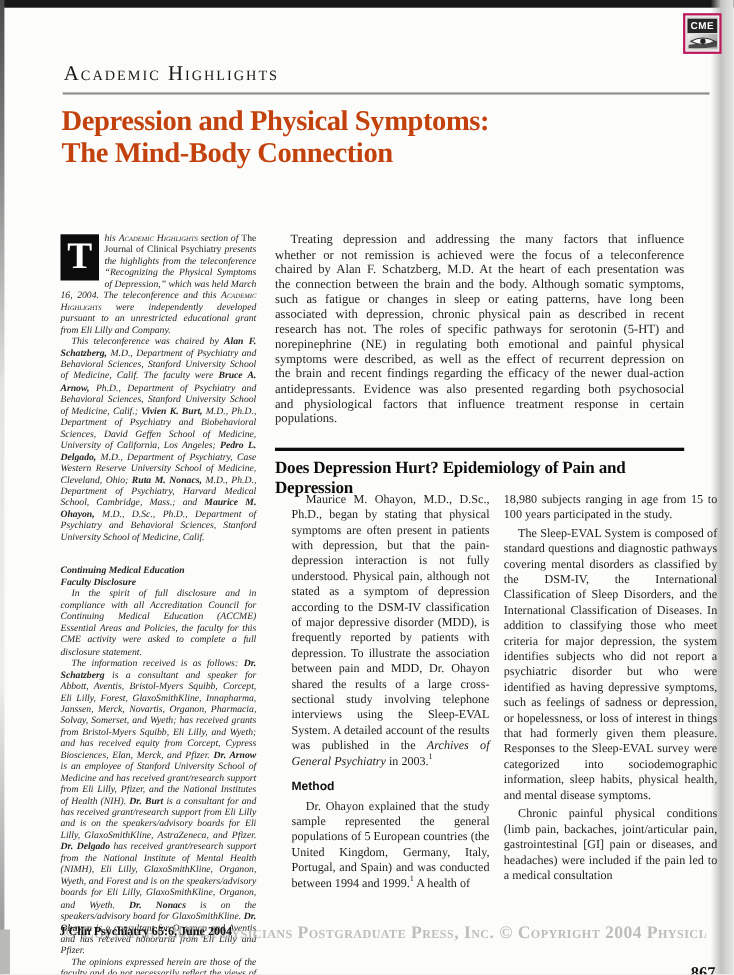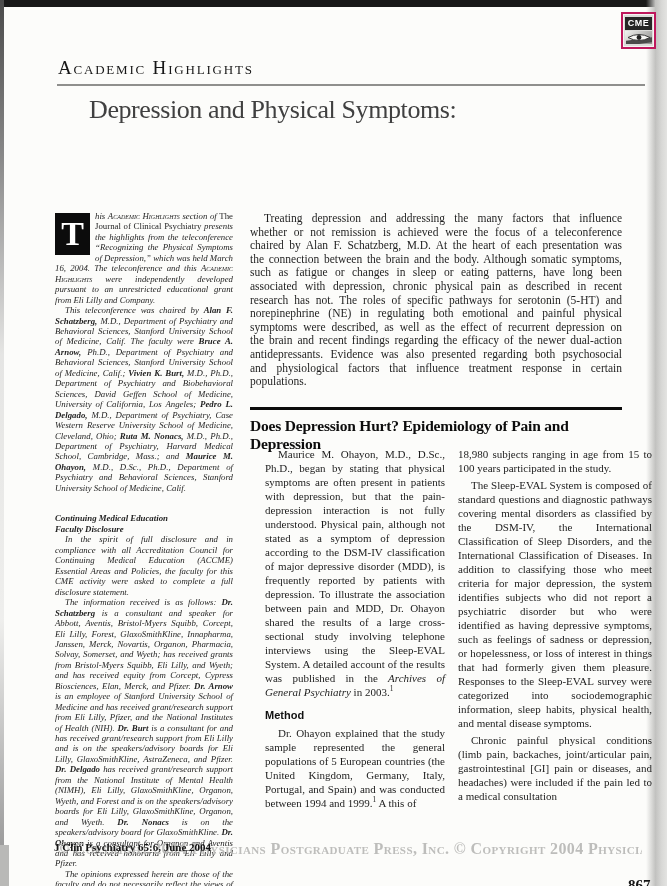--- a/index.html
+++ b/index.html
@@ -23,22 +23,22 @@
              font-family:"Liberation Sans", sans-serif; font-weight:bold; font-size:9px;
              text-align:center; letter-spacing:.5px; }
   .cme-eye { position:relative; margin:0 2px 2px 2px; height:13px;
              background:linear-gradient(135deg,#f2f2f0 0%,#bdbdbb 55%,#8f8f8d 100%); overflow:hidden; }
   .cme-eye svg { position:absolute; left:1px; top:0; }
 
   
   .header-label { position:absolute; left:58px; top:57px; font-variant:small-caps;
                   font-size:19px; letter-spacing:1.8px; color:#171717; }
   .header-rule  { position:absolute; left:57px; top:84px; width:588px; height:2px; background:#8f8f8d; }
-  .article-title { position:absolute; left:56px; top:95px; font-weight:normal; font-size:26px;
-                   line-height:29px; letter-spacing:-.4px; color:#404040;margin-left:33px; }
+  .article-title { position:absolute; left:56px; top:95px; font-weight:bold; font-size:26px;
+                   line-height:29px; letter-spacing:-.4px; color:#c2410c; }
 
   
   .sidebar { position:absolute; left:55px; top:211px; width:178px;
              font-style:italic; font-size:8.8px; line-height:10.45px;
              text-align:justify; color:#242424; }
   .sidebar p { margin:0; text-indent:10px; }
   .sidebar p.first { text-indent:0; }
   .dropcap { float:left; width:35px; height:42px; margin:2px 5px 1px 0;
              background:#0c0c0c; color:#fff; font-style:normal; font-weight:bold;
              font-size:34px; line-height:42px; text-align:center; }
@@ -100,20 +100,21 @@
         <path d="M2 6.5 Q13 0.5 24 6.5 Q13 12.5 2 6.5 Z" fill="#f7f7f5" stroke="#3a3a3a" stroke-width="1"></path>
         <circle cx="13" cy="6.5" r="2.4" fill="#222"></circle>
       </svg>
     </div>
   </div>
 
   <div class="header-label">Academic Highlights</div>
   <div class="header-rule"></div>
   <div class="article-title">
     <div>Depression and Physical Symptoms:</div>
+    <div>The Mind-Body Connection</div>
   </div>
 
   <div class="sidebar">
     <p class="first"><span class="dropcap">T</span><span><span>his </span><span class="s-sc">Academic Highlights</span><span> section of </span><span class="s-n">The Journal of Clinical Psychiatry</span><span> presents the highlights from the teleconference “Recognizing the Physical Symptoms of Depression,” which was held March 16, 2004. The teleconference and this </span><span class="s-sc">Academic Highlights</span><span> were independently developed pursuant to an unrestricted educational grant from Eli Lilly and Company.</span></span></p>
     <p><span>This teleconference was chaired by </span><span class="s-b">Alan F. Schatzberg,</span><span> M.D., Department of Psychiatry and Behavioral Sciences, Stanford University School of Medicine, Calif. The faculty were </span><span class="s-b">Bruce A. Arnow,</span><span> Ph.D., Department of Psychiatry and Behavioral Sciences, Stanford University School of Medicine, Calif.; </span><span class="s-b">Vivien K. Burt,</span><span> M.D., Ph.D., Department of Psychiatry and Biobehavioral Sciences, David Geffen School of Medicine, University of California, Los Angeles; </span><span class="s-b">Pedro L. Delgado,</span><span> M.D., Department of Psychiatry, Case Western Reserve University School of Medicine, Cleveland, Ohio; </span><span class="s-b">Ruta M. Nonacs,</span><span> M.D., Ph.D., Department of Psychiatry, Harvard Medical School, Cambridge, Mass.; and </span><span class="s-b">Maurice M. Ohayon,</span><span> M.D., D.Sc., Ph.D., Department of Psychiatry and Behavioral Sciences, Stanford University School of Medicine, Calif.</span></p>
     <div class="subhead subhead-gap">Continuing Medical Education</div>
     <div class="subhead">Faculty Disclosure</div>
     <p><span>In the spirit of full disclosure and in compliance with all Accreditation Council for Continuing Medical Education (ACCME) Essential Areas and Policies, the faculty for this CME activity were asked to complete a full disclosure statement.</span></p>
     <p><span>The information received is as follows: </span><span class="s-b">Dr. Schatzberg</span><span> is a consultant and speaker for Abbott, Aventis, Bristol-Myers Squibb, Corcept, Eli Lilly, Forest, GlaxoSmithKline, Innapharma, Janssen, Merck, Novartis, Organon, Pharmacia, Solvay, Somerset, and Wyeth; has received grants from Bristol-Myers Squibb, Eli Lilly, and Wyeth; and has received equity from Corcept, Cypress Biosciences, Elan, Merck, and Pfizer. </span><span class="s-b">Dr. Arnow</span><span> is an employee of Stanford University School of Medicine and has received grant/research support from Eli Lilly, Pfizer, and the National Institutes of Health (NIH). </span><span class="s-b">Dr. Burt</span><span> is a consultant for and has received grant/research support from Eli Lilly and is on the speakers/advisory boards for Eli Lilly, GlaxoSmithKline, AstraZeneca, and Pfizer. </span><span class="s-b">Dr. Delgado</span><span> has received grant/research support from the National Institute of Mental Health (NIMH), Eli Lilly, GlaxoSmithKline, Organon, Wyeth, and Forest and is on the speakers/advisory boards for Eli Lilly, GlaxoSmithKline, Organon, and Wyeth. </span><span class="s-b">Dr. Nonacs</span><span> is on the speakers/advisory board for GlaxoSmithKline. </span><span class="s-b">Dr. Ohayon</span><span> is a consultant for Organon and Aventis and has received honoraria from Eli Lilly and Pfizer.</span></p>
     <p><span>The opinions expressed herein are those of the faculty and do not necessarily reflect the views of the CME provider and publisher or the commercial supporter.</span></p>
@@ -125,21 +126,21 @@
 
   <div class="section">
     <div class="section-rule"></div>
     <div class="section-heading">Does Depression Hurt? Epidemiology of Pain and Depression</div>
   </div>
 
   <div class="columns">
     <div class="col-left">
       <p><span>Maurice M. Ohayon, M.D., D.Sc., Ph.D., began by stating that physical symptoms are often present in patients with depression, but that the pain-depression interaction is not fully understood. Physical pain, although not stated as a symptom of depression according to the DSM-IV classification of major depressive disorder (MDD), is frequently reported by patients with depression. To illustrate the association between pain and MDD, Dr. Ohayon shared the results of a large cross-sectional study involving telephone interviews using the Sleep-EVAL System. A detailed account of the results was published in the </span><span class="s-i">Archives of General Psychiatry</span><span> in 2003.</span><span class="s-sup">1</span></p>
       <div class="method-heading">Method</div>
-      <p><span>Dr. Ohayon explained that the study sample represented the general populations of 5 European countries (the United Kingdom, Germany, Italy, Portugal, and Spain) and was conducted between 1994 and 1999.</span><span class="s-sup">1</span><span> A this of</span></p>
+      <p><span>Dr. Ohayon explained that the study sample represented the general populations of 5 European countries (the United Kingdom, Germany, Italy, Portugal, and Spain) and was conducted between 1994 and 1999.</span><span class="s-sup">1</span><span> A health of</span></p>
     </div>
     <div class="col-right">
       <p class="no-indent">18,980 subjects ranging in age from 15 to 100 years participated in the study.</p>
       <p>The Sleep-EVAL System is composed of standard questions and diagnostic pathways covering mental disorders as classified by the DSM-IV, the International Classification of Sleep Disorders, and the International Classification of Diseases. In addition to classifying those who meet criteria for major depression, the system identifies subjects who did not report a psychiatric disorder but who were identified as having depressive symptoms, such as feelings of sadness or depression, or hopelessness, or loss of interest in things that had formerly given them pleasure. Responses to the Sleep-EVAL survey were categorized into sociodemographic information, sleep habits, physical health, and mental disease symptoms.</p>
       <p>Chronic painful physical conditions (limb pain, backaches, joint/articular pain, gastrointestinal [GI] pain or diseases, and headaches) were included if the pain led to a medical consultation</p>
     </div>
   </div>
 
   <div class="watermark">© Copyright 2004 Physicians Postgraduate Press, Inc. © Copyright 2004 Physicians Postgraduate Press, Inc.</div>
   <div class="journal-ref">J Clin Psychiatry 65:6, June 2004</div>

